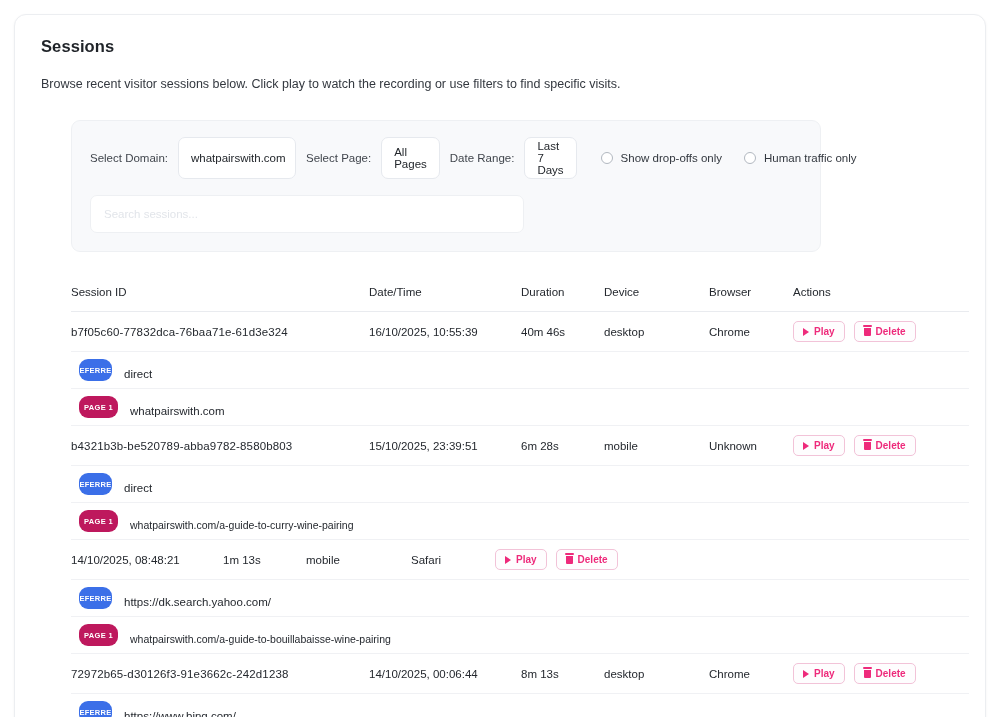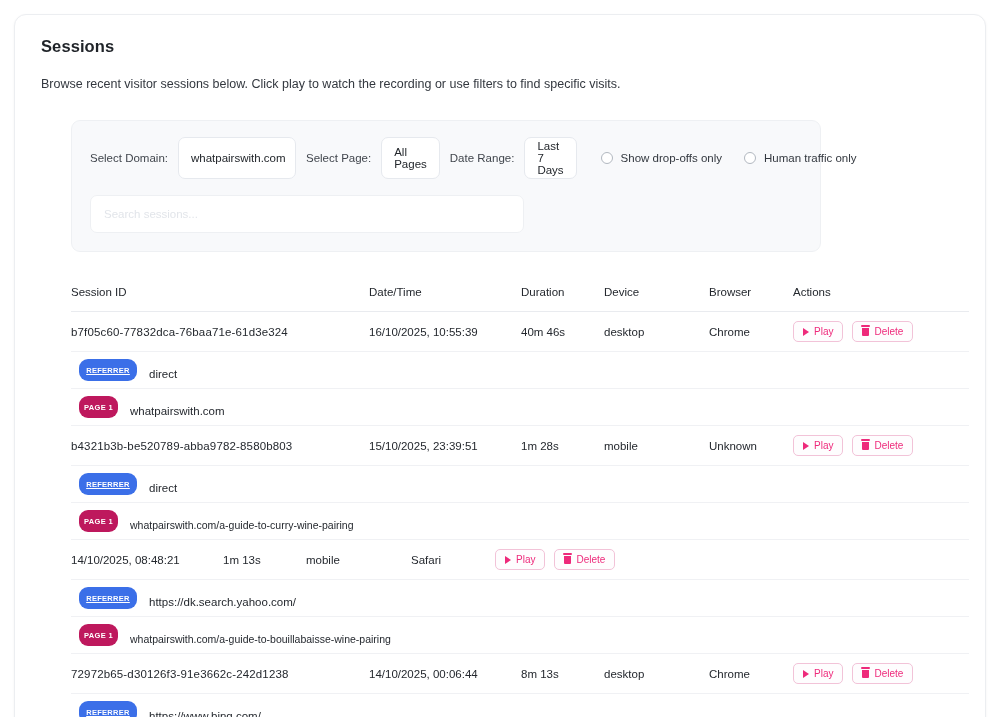--- a/index.html
+++ b/index.html
@@ -133,21 +133,21 @@
     display: inline-flex;
     align-items: center;
     gap: 5px;
     height: 21px;
     padding: 0 9px;
     border: 1px solid #f2c3d8;
     border-radius: 5px;
     background: #fefdfe;
     color: #ee2a7b;
     font-size: 10px;
-    font-weight: 400;
+    font-weight: 700;
     white-space: nowrap;
   }
   .tri {
     width: 0; height: 0;
     border-left: 6px solid #ee2a7b;
     border-top: 4px solid transparent;
     border-bottom: 4px solid transparent;
   }
   .trash {
     width: 7px; height: 8px;
@@ -176,21 +176,21 @@
     align-items: center;
     justify-content: center;
     height: 22px;
     border-radius: 9px;
     color: #ffffff;
     font-size: 7.5px;
     font-weight: bold;
     letter-spacing: .3px;
     flex: none;
   }
-  .badge-referrer { background: #3b6fe8; width: 58px; text-decoration: underline; }
+  .badge-referrer { background: #3b6fe8; width: 33px; }
   .badge-page     { background: #be185d; width: 39px; }
   .drow-text {
     margin-left: 12px;
     font-size: 11.5px;
     color: #24282e;
     margin-top: 8px;
   }
   .drow-text.sm { font-size: 10.5px; }
 </style>
 </head>
@@ -267,21 +267,21 @@
             <span class="badge badge-referrer">REFERRER</span>
             <span class="drow-text">direct</span>
           </div>
           <div class="drow">
             <span class="badge badge-page">PAGE 1</span>
             <span class="drow-text">whatpairswith.com</span>
           </div>
           <div class="srow">
             <div class="td td-session c-session">b4321b3b-be520789-abba9782-8580b803</div>
             <div class="td c-date">15/10/2025, 23:39:51</div>
-            <div class="td c-dur">1m 28s</div>
+            <div class="td c-dur">6m 28s</div>
             <div class="td c-device">mobile</div>
             <div class="td c-browser">Unknown</div>
             <div class="c-actions actions-cell">
               <span class="btn">
                 <span class="tri"></span>
                 <span>Play</span>
               </span>
               <span class="btn">
                 <span class="trash"></span>
                 <span>Delete</span>

